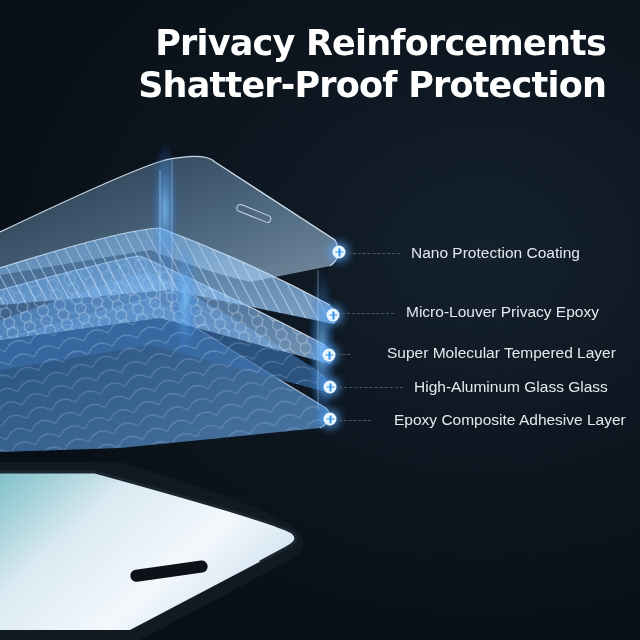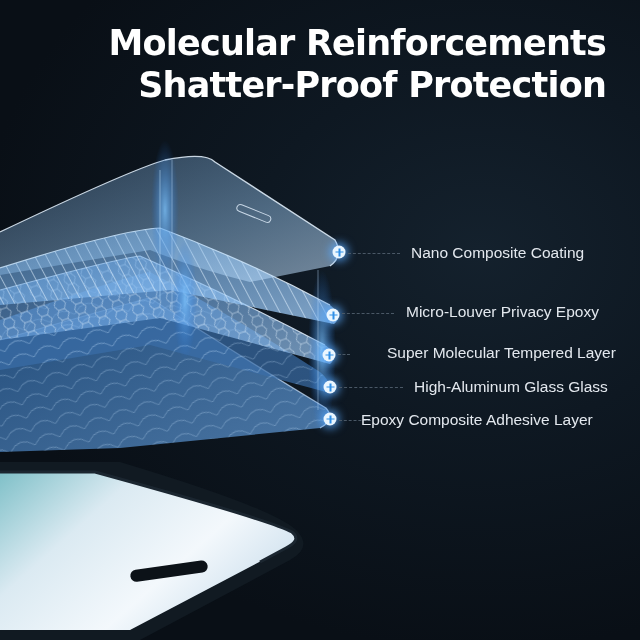--- a/index.html
+++ b/index.html
@@ -102,43 +102,43 @@
       <ellipse cx="165" cy="210" rx="14" ry="70" fill="url(#beam)"></ellipse>
       <ellipse cx="185" cy="300" rx="12" ry="60" fill="url(#beam)"></ellipse>
       <ellipse cx="322" cy="350" rx="14" ry="80" fill="url(#beam)"></ellipse>
       <line x1="160" y1="170" x2="160" y2="300" stroke="#bfe2ff" stroke-opacity="0.6" stroke-width="1"></line>
       <line x1="172" y1="160" x2="172" y2="310" stroke="#bfe2ff" stroke-opacity="0.5" stroke-width="1"></line>
       <line x1="318" y1="270" x2="318" y2="410" stroke="#bfe2ff" stroke-opacity="0.5" stroke-width="1"></line>
     </g>
   </svg>
 
   <div class="headline">
-    <div>Molecular Reinforcements</div>
+    <div>Privacy Reinforcements</div>
     <div>Shatter-Proof Protection</div>
   </div>
 
   <div>
     <span class="marker" style="left:339px;top:252px;"></span>
     <span class="leader" style="left:348px;top:253px;width:52px;"></span>
-    <span class="label" style="left:411px;top:253px;">Nano Composite Coating</span>
+    <span class="label" style="left:411px;top:253px;">Nano Protection Coating</span>
   </div>
   <div>
     <span class="marker" style="left:333px;top:315px;"></span>
     <span class="leader" style="left:342px;top:313px;width:52px;"></span>
     <span class="label" style="left:406px;top:312px;">Micro-Louver Privacy Epoxy</span>
   </div>
   <div>
     <span class="marker" style="left:329px;top:355px;"></span>
     <span class="leader" style="left:338px;top:354px;width:12px;"></span>
     <span class="label" style="left:359px;top:353px;margin-left:28px;">Super Molecular Tempered Layer</span>
   </div>
   <div>
     <span class="marker" style="left:330px;top:387px;"></span>
     <span class="leader" style="left:339px;top:387px;width:64px;"></span>
     <span class="label" style="left:414px;top:387px;">High-Aluminum Glass Glass</span>
   </div>
   <div>
     <span class="marker" style="left:330px;top:419px;"></span>
     <span class="leader" style="left:339px;top:420px;width:32px;"></span>
-    <span class="label" style="left:361px;top:420px;">Epoxy Composite Adhesive Layer</span>
+    <span class="label" style="left:394px;top:420px;">Epoxy Composite Adhesive Layer</span>
   </div>
 
 </div>
 
 </body></html>

